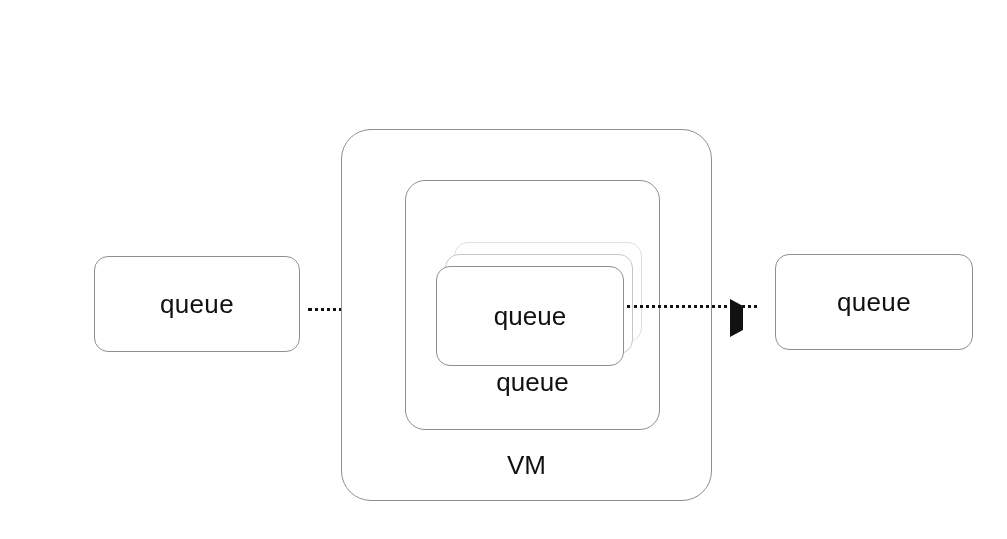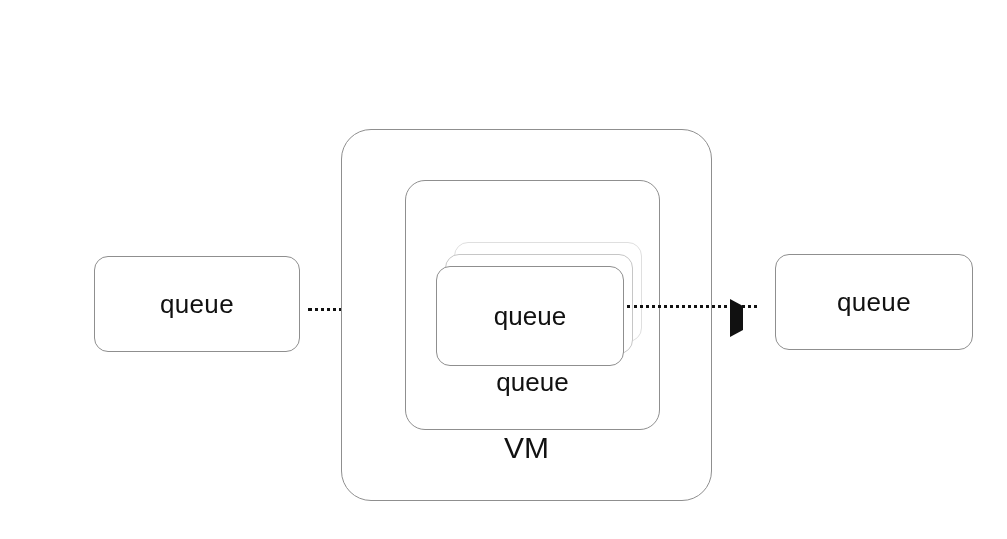--- a/index.html
+++ b/index.html
@@ -25,22 +25,22 @@
   }
 
   .queue-left{left:50px;top:212px;width:206px;height:96px;}
   .queue-right{left:731px;top:210px;width:198px;height:96px;}
 
   .vm{
     position:absolute;left:297px;top:85px;width:371px;height:372px;
     border:1.6px solid var(--border);border-radius:30px;background:var(--bg);
   }
   .vm-label{
-    position:absolute;left:0;right:0;bottom:18px;
-    text-align:center;font-size:30px;
+    position:absolute;left:0;right:0;bottom:2px;
+    text-align:center;font-size:26px;
   }
 
   .docker{
     position:absolute;left:58px;top:45px;width:255px;height:250px;
     border:1.6px solid var(--border);border-radius:20px;background:var(--bg);
   }
   .docker-label{
     position:absolute;left:0;right:0;bottom:14px;
     text-align:center;font-size:26px;
   }

